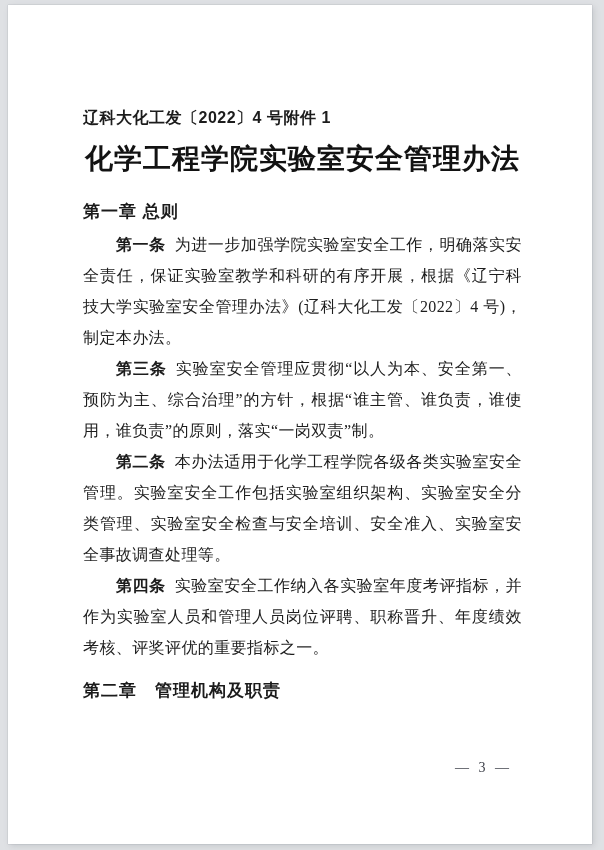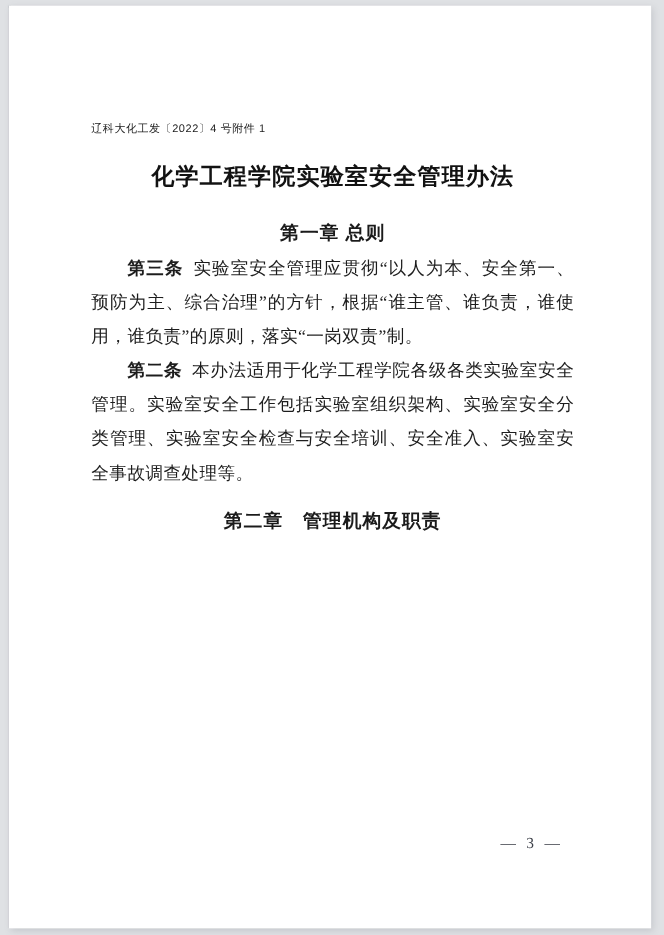--- a/index.html
+++ b/index.html
@@ -21,40 +21,39 @@
     width: 584px;
     height: 839px;
     background: #ffffff;
     box-sizing: border-box;
     padding: 103px 70px 0 75px;
     box-shadow: 0 0 1px rgba(115, 120, 128, 0.65),
                 2px 2px 6px rgba(110, 115, 122, 0.22);
   }
   .doc-ref {
     font-family: "Liberation Sans", sans-serif;
-    font-weight: normal;
-    font-size: 10px;
+    font-weight: bold;
+    font-size: 16px;
     line-height: 20px;
     color: #1c1c1c;
     letter-spacing: 0.5px;
     white-space: nowrap;
   }
   .doc-title {
     margin-top: 17px;
     text-align: center;
-    font-family: Liberation Sans, sans-serif;
+    font-family: Liberation Mono, monospace;
     font-weight: bold;
-    font-size: 21px;
+    font-size: 28px;
     line-height: 32px;
     color: #121212;
     letter-spacing: 1px;
   }
   .chapter-heading {
     margin-top: 23px;
-    text-align: center;
     font-family: "Liberation Sans", sans-serif;
     font-weight: bold;
     font-size: 17px;
     line-height: 24px;
     color: #1b1b1b;
     letter-spacing: 1px;
   }
   .articles {
     margin-top: 5px;
   }
@@ -93,29 +92,35 @@
   <div class="page">
 
     <div class="doc-ref">辽科大化工发〔2022〕4 号附件 1</div>
 
     <div class="doc-title">化学工程学院实验室安全管理办法</div>
 
     <div class="chapter-heading">第一章 总则</div>
 
     <div class="articles">
 
+      <p class="article">
+        <span class="article-label">第一条</span><span>为进一步加强学院实验室安全工作，明确落实安全责任，保证实验室教学和科研的有序开展，根据《辽宁科技大学实验室安全管理办法》(辽科大化工发〔2022〕4 号)，制定本办法。</span>
+      </p>
 
       <p class="article">
         <span class="article-label">第三条</span><span>实验室安全管理应贯彻“以人为本、安全第一、预防为主、综合治理”的方针，根据“谁主管、谁负责，谁使用，谁负责”的原则，落实“一岗双责”制。</span>
       </p>
 
       <p class="article">
         <span class="article-label">第二条</span><span>本办法适用于化学工程学院各级各类实验室安全管理。实验室安全工作包括实验室组织架构、实验室安全分类管理、实验室安全检查与安全培训、安全准入、实验室安全事故调查处理等。</span>
       </p>
 
+      <p class="article">
+        <span class="article-label">第四条</span><span>实验室安全工作纳入各实验室年度考评指标，并作为实验室人员和管理人员岗位评聘、职称晋升、年度绩效考核、评奖评优的重要指标之一。</span>
+      </p>
 
     </div>
 
     <div class="chapter-heading chapter-2">第二章　管理机构及职责</div>
 
     <div class="page-number">— 3 —</div>
 
   </div>
 </div>
 

